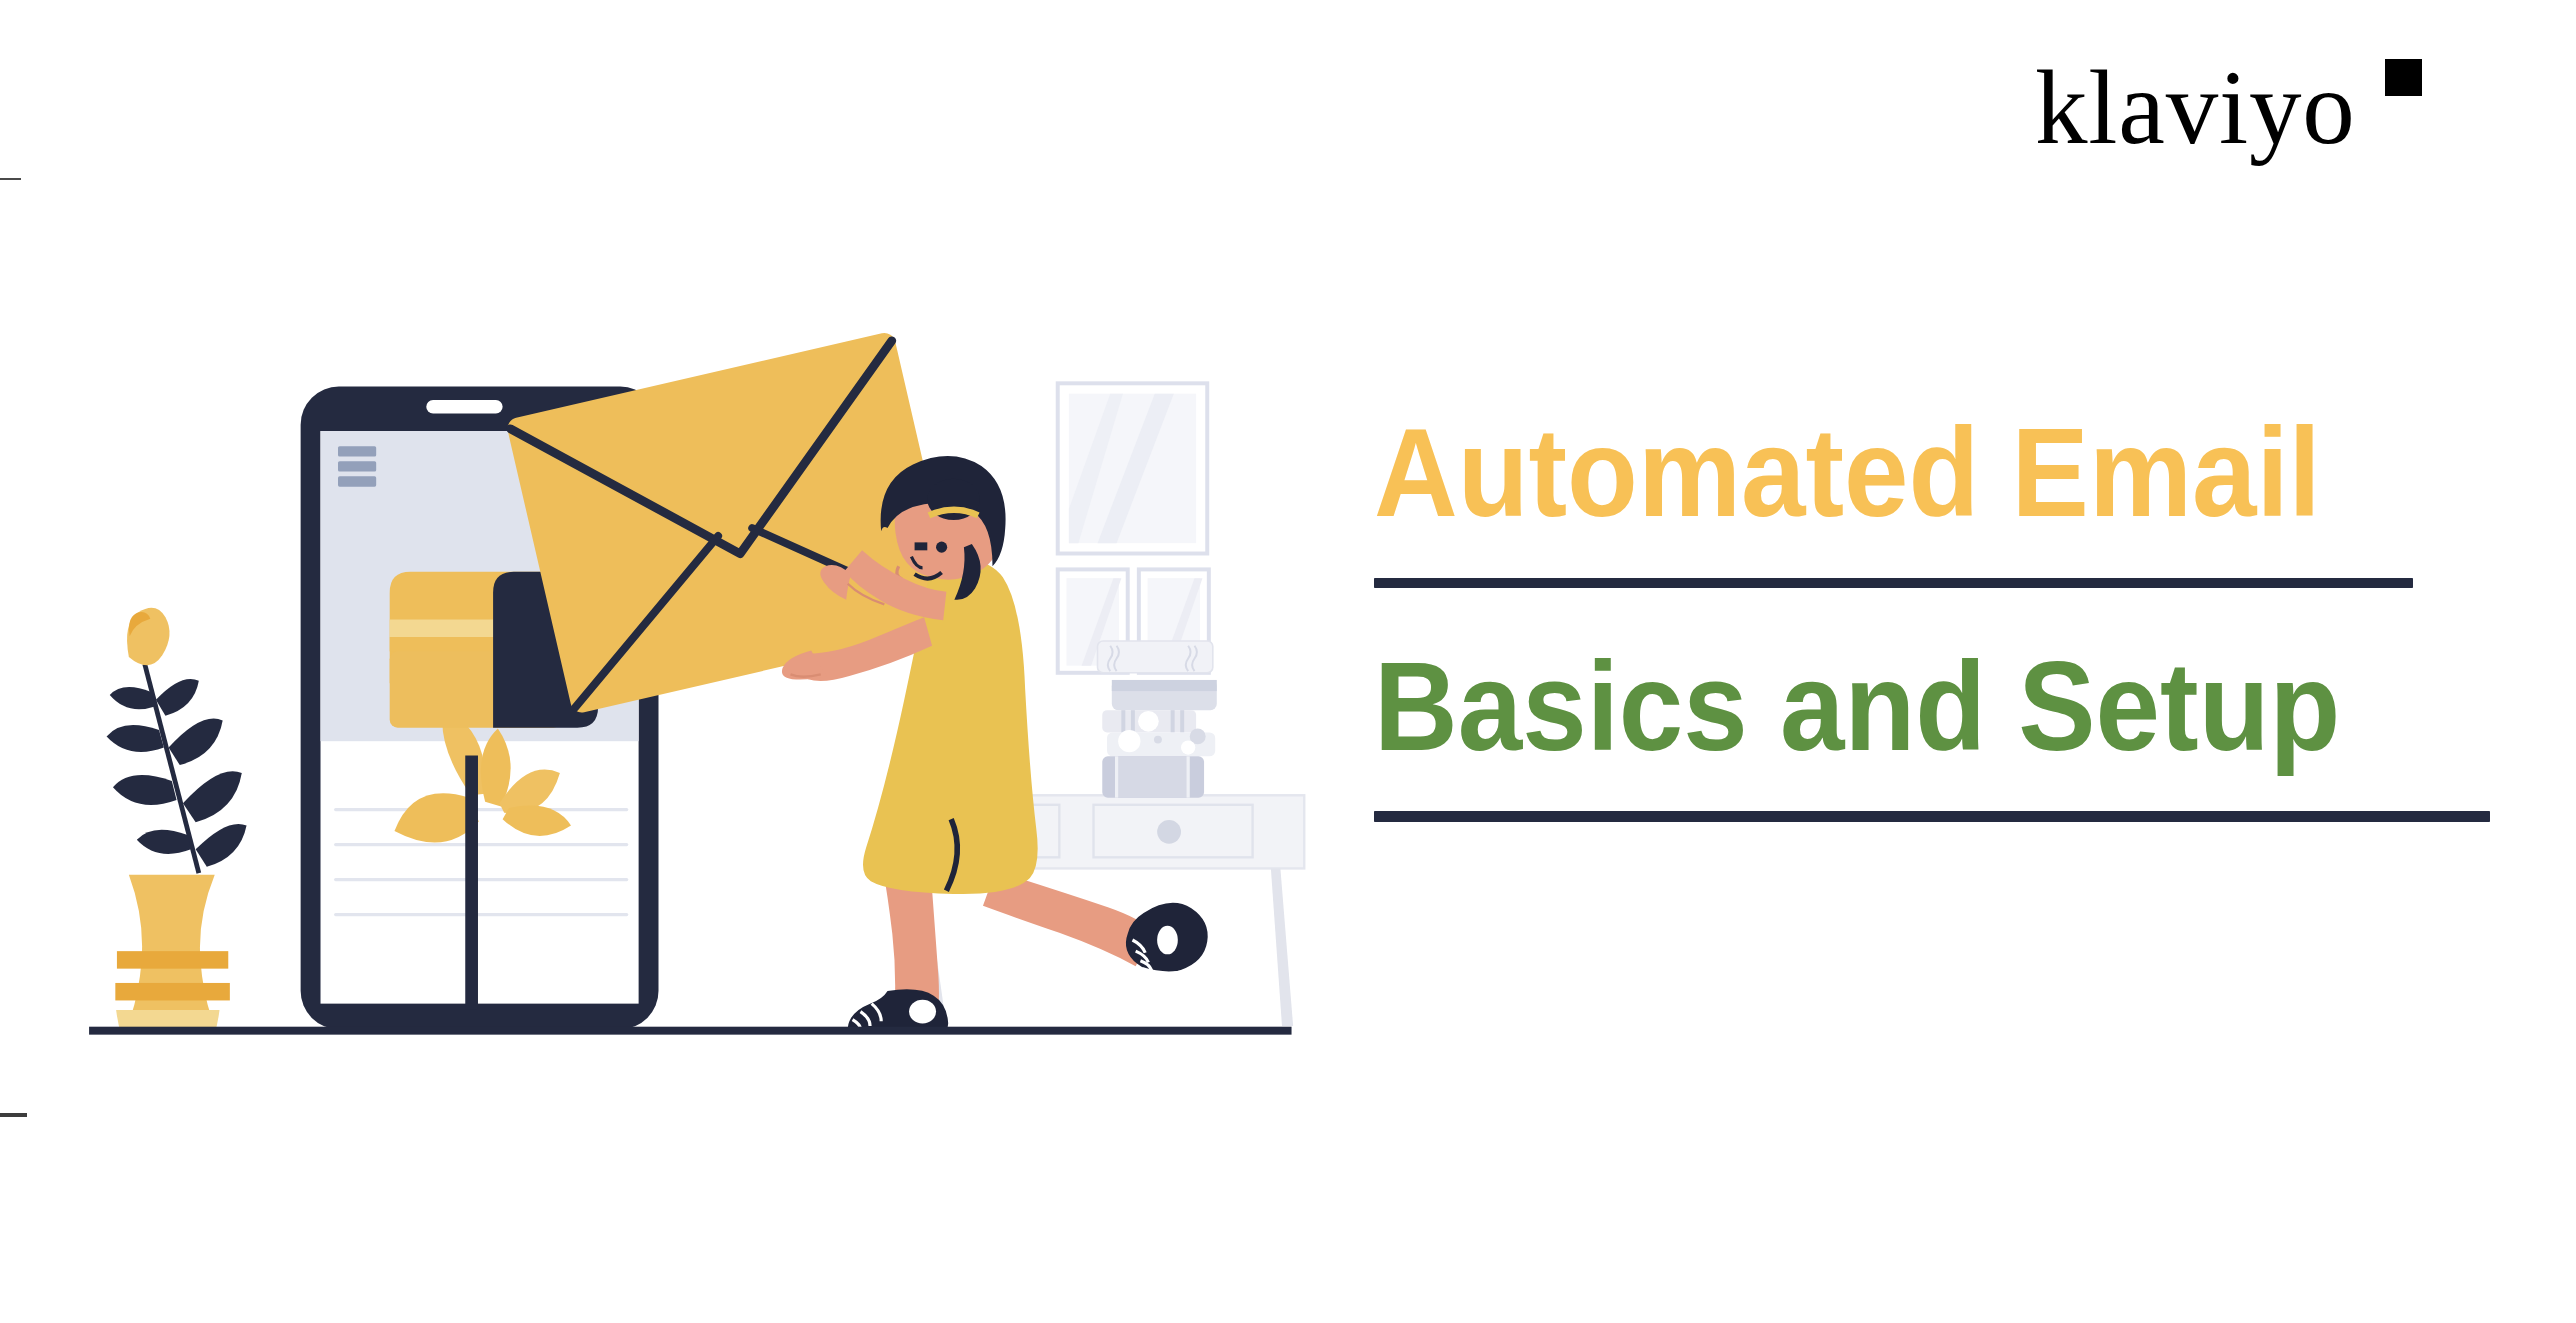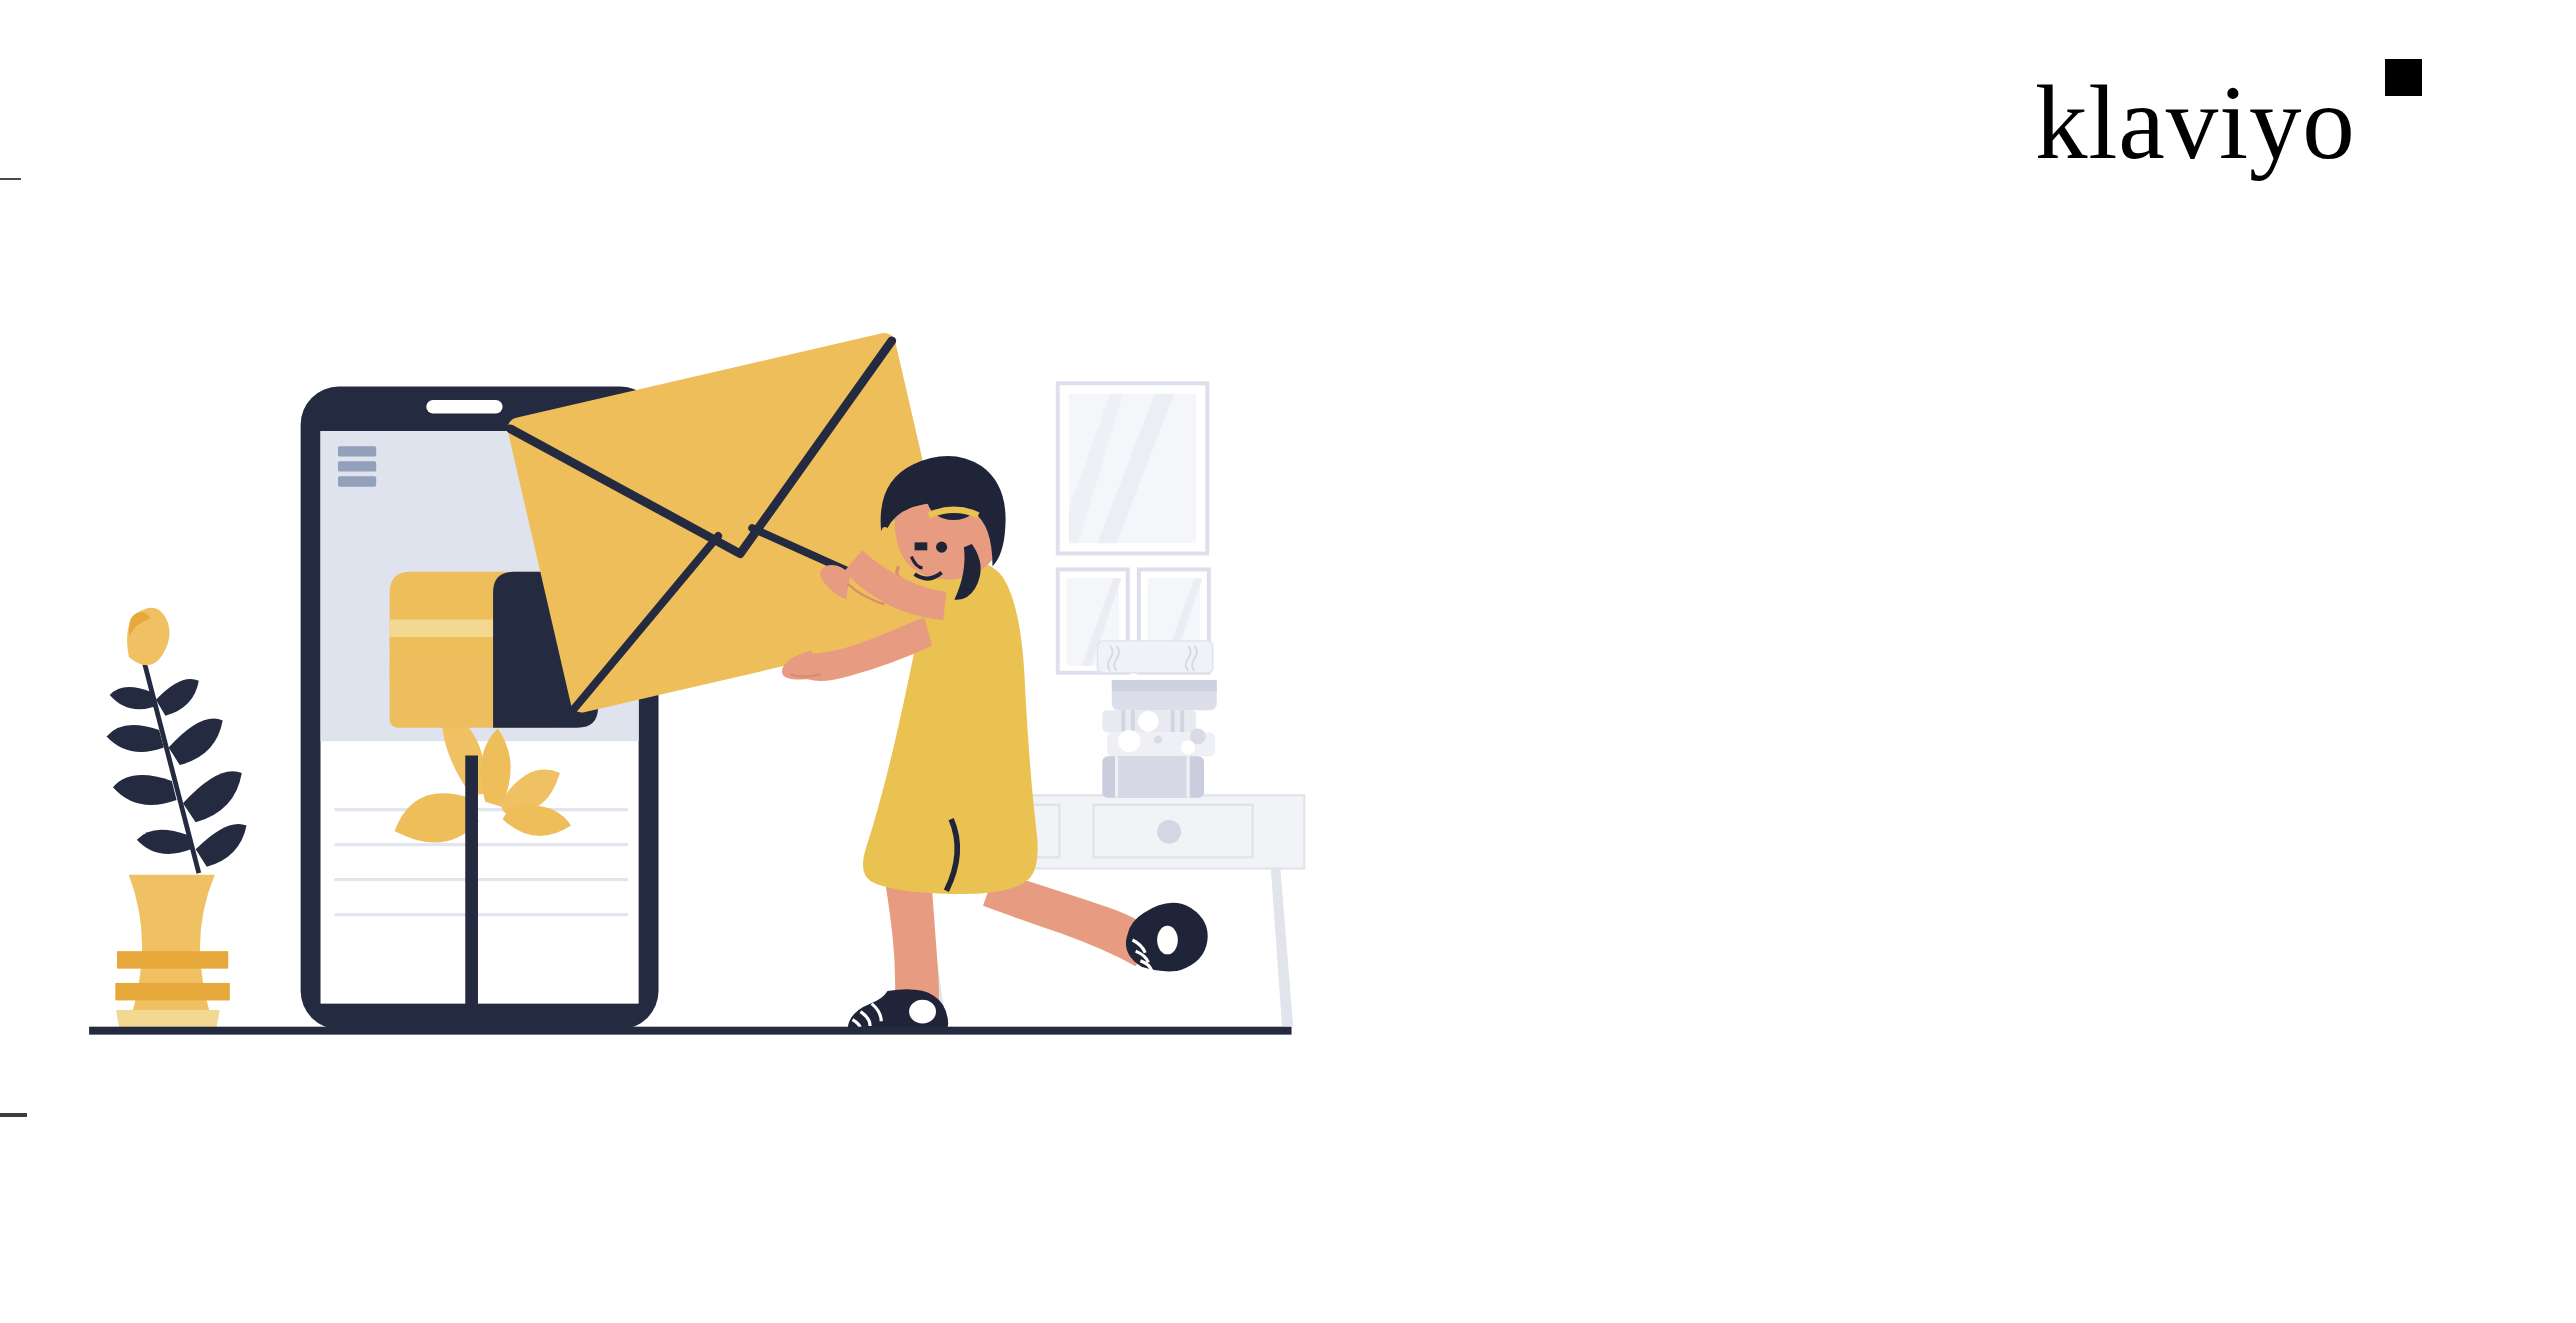--- a/index.html
+++ b/index.html
@@ -23,21 +23,21 @@
   #brand-logo {
     position: absolute;
     left: 2035px;
     top: 56px;
     width: 413px;
     height: 103px;
   }
   #brand-wordmark {
     position: absolute;
     left: 0;
-    top: 15px;
+    top: 0;
     font-family: "Liberation Serif", serif;
     font-size: 105px;
     line-height: 103px;
     letter-spacing: 0.8px;
     color: #000000;
     font-weight: 400;
     white-space: nowrap;
   }
   #brand-square {
     position: absolute;
@@ -281,15 +281,23 @@
       <rect x="112" y="1291" width="1512" height="10" fill="#242a40"></rect>
 
     </svg>
   </div>
 
   <div id="brand-logo">
     <div id="brand-wordmark">klaviyo</div>
     <div id="brand-square"></div>
   </div>
 
+  <div id="headline-block">
+    <div class="headline" id="headline-primary">Automated Email</div>
+    <div class="rule" id="rule-top"></div>
+    <div id="headline-secondary-wrap">
+      <div class="headline" id="headline-secondary">Basics and Setup</div>
+    </div>
+    <div class="rule" id="rule-bottom"></div>
+  </div>
 
 </div>
 
 
 </body></html>

